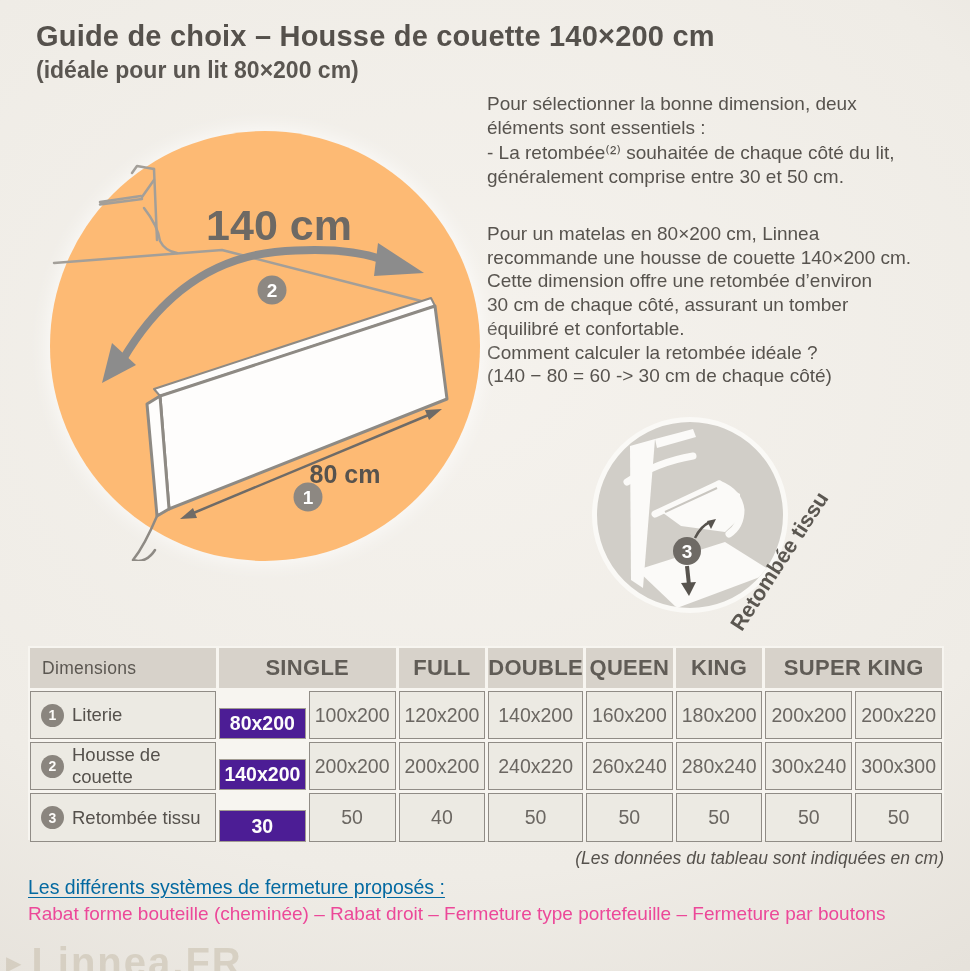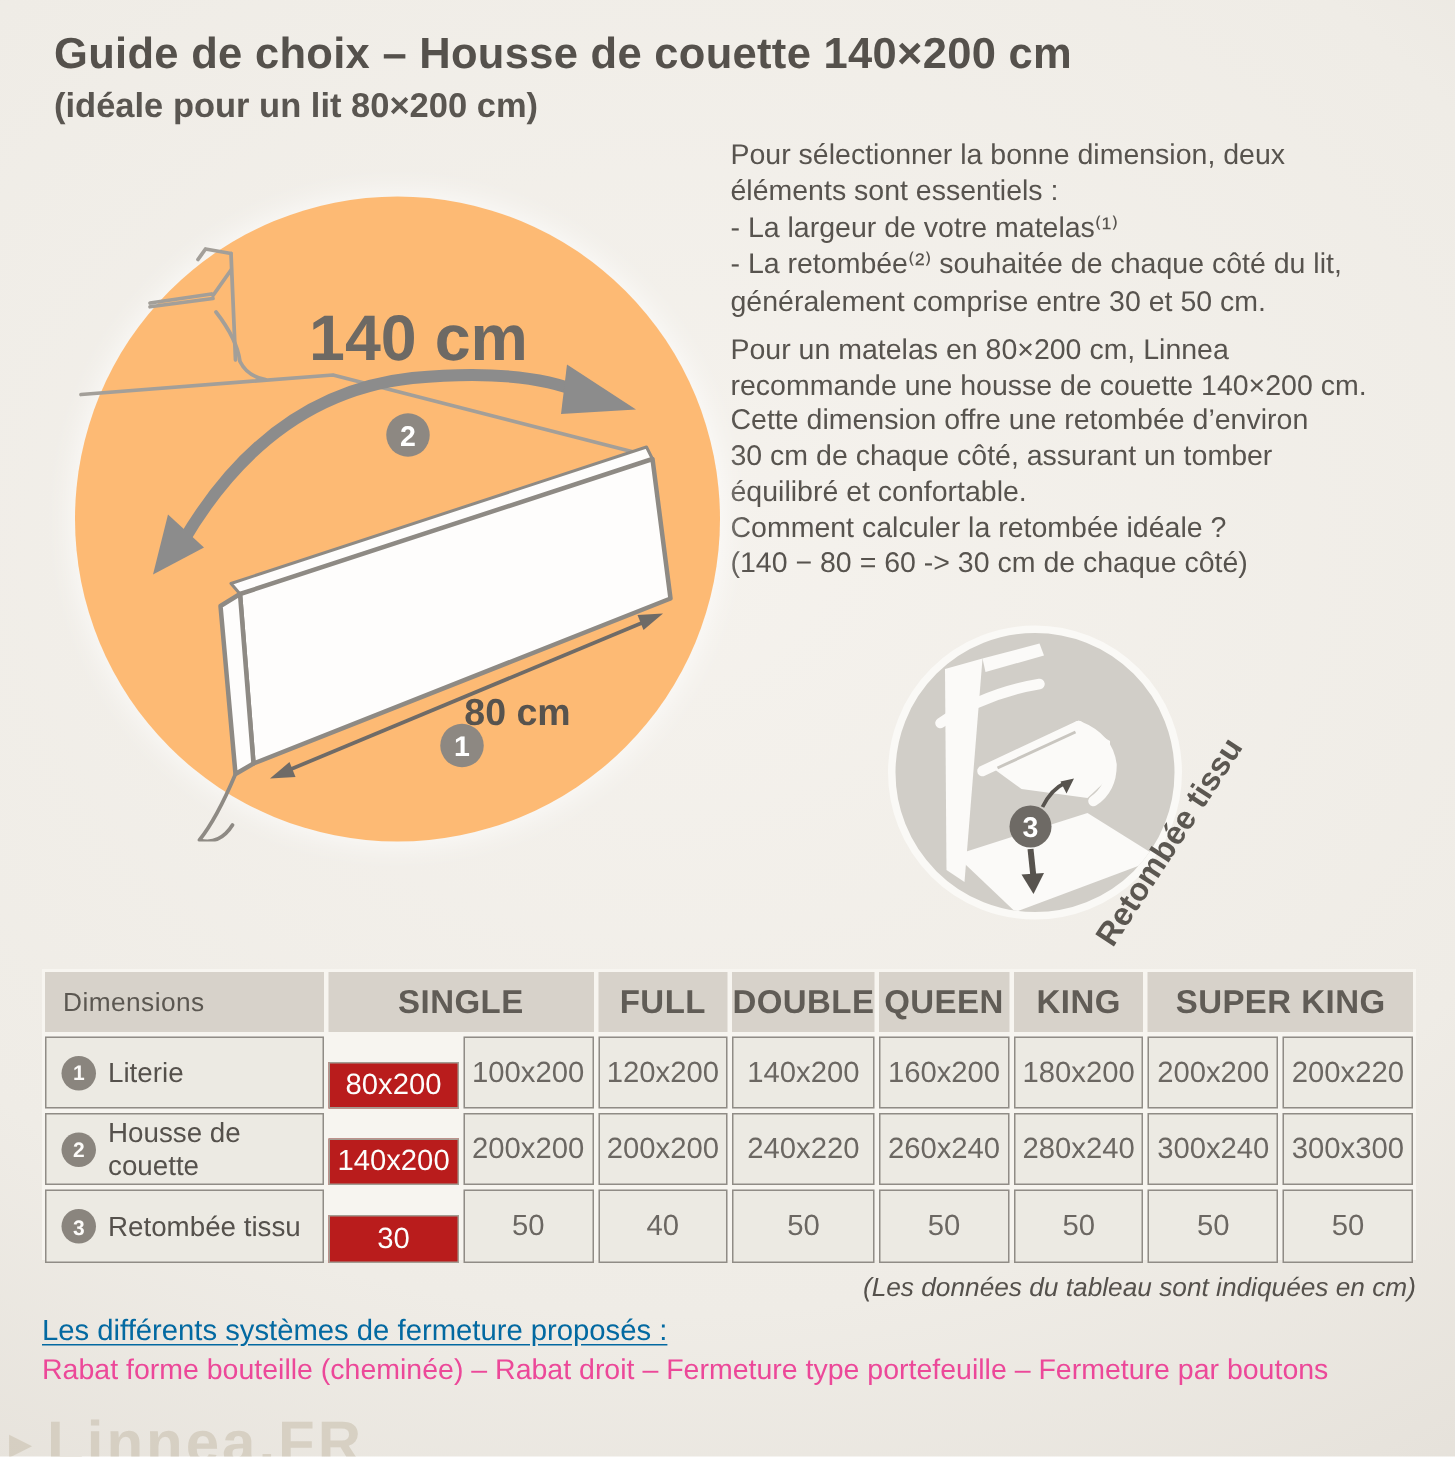--- a/index.html
+++ b/index.html
@@ -32,21 +32,21 @@
     display:grid; grid-template-columns:186px repeat(8,1fr);
     grid-template-rows:40px 48px 48px 49px; gap:3px;
     background:#f7f5f0; padding:2px; }
   .th { background:#d7d2ca; color:#605c56; font-size:22px; font-weight:600;
     display:flex; align-items:center; justify-content:center; letter-spacing:.3px; }
   .th-corner { justify-content:flex-start; padding-left:12px; font-weight:400; font-size:17.5px; color:#5b5751; }
   .span2 { grid-column:span 2; }
   .cell { background:#eceae3; border:1.5px solid #908c86; color:#6b6762; font-size:19.5px;
     display:flex; align-items:center; justify-content:center; }
   .cell-label { justify-content:flex-start; padding-left:10px; color:#55514c; font-size:18.5px; }
-  .cell-hl { background:#b91c1c; border-color:#a29c92; color:#fdfdfc; font-weight:400;margin-top:17px; }
+  .cell-hl { background:#4c1d95; border-color:#a29c92; color:#fdfdfc; font-weight:700;margin-top:17px; }
   .num-badge { flex:0 0 auto; width:23px; height:23px; border-radius:50%; background:#8a857e;
     color:#fcfbf9; font-size:14px; font-weight:700; display:inline-flex;
     align-items:center; justify-content:center; margin-right:8px; }
 
   .table-note { left:28px; top:848px; width:916px; text-align:right;
     font-style:italic; font-size:17.5px; color:#55514c; }
   .closures-heading { left:28px; top:876px; font-size:19.5px; color:#0369a1;
     text-decoration:underline; text-underline-offset:3px; }
   .closures-list { left:28px; top:903px; font-size:19px; color:#ec4899; }
 
@@ -56,21 +56,20 @@
 </style>
 </head>
 <body>
 
 <div class="abs title">Guide de choix – Housse de couette 140×200 cm</div>
 <div class="abs subtitle">(idéale pour un lit 80×200 cm)</div>
 
 <div class="abs text-block intro-block">
   <div>Pour sélectionner la bonne dimension, deux</div>
   <div>éléments sont essentiels :</div>
-  <div>- La largeur de votre matelas⁽¹⁾</div>
   <div>- La retombée⁽²⁾ souhaitée de chaque côté du lit,</div>
   <div>généralement comprise entre 30 et 50 cm.</div>
 </div>
 
 <div class="abs text-block example-block">
   <div>Pour un matelas en 80×200 cm, Linnea</div>
   <div>recommande une housse de couette 140×200 cm.</div>
   <div>Cette dimension offre une retombée d’environ</div>
   <div>30 cm de chaque côté, assurant un tomber</div>
   <div>équilibré et confortable.</div>

